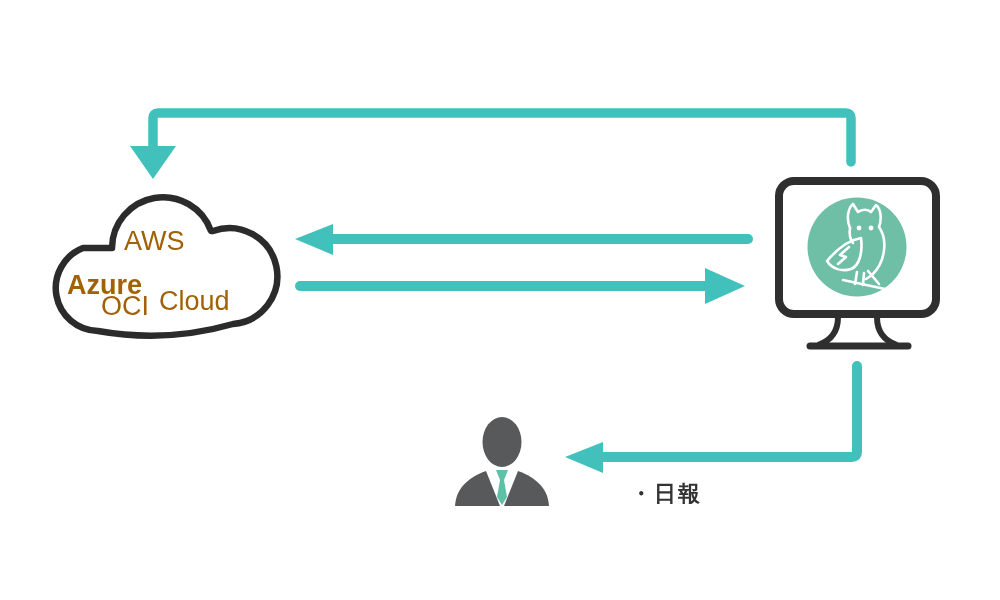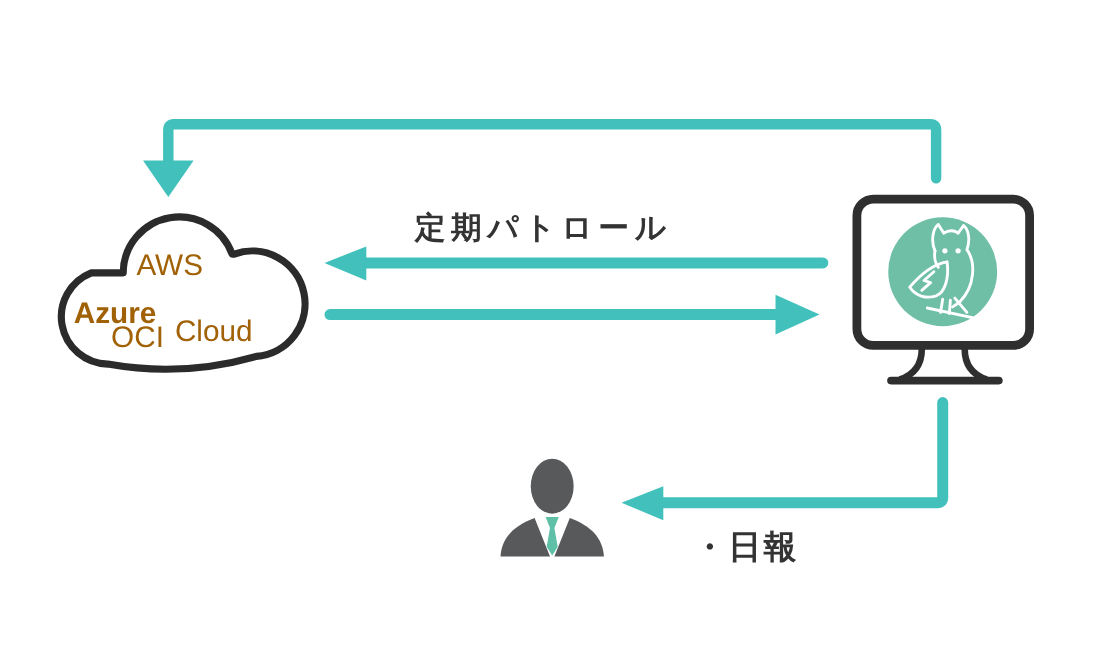--- a/index.html
+++ b/index.html
@@ -12,21 +12,21 @@
   }
   .canvas svg{position:absolute;left:0;top:0;}
   .lbl{position:absolute;white-space:nowrap;line-height:1.15;}
   .jp{
     color:#333333;
     font-weight:700;
   }
   .lbl-auto-repair{left:366px;top:61px;font-size:28px;letter-spacing:1.5px;}
   .lbl-patrol{left:377px;top:191px;font-size:28px;letter-spacing:5px;}
   .lbl-detect{left:406px;top:301px;font-size:28px;letter-spacing:5px;}
-  .lbl-report{left:630px;font-size:30px;letter-spacing:2px;}
+  .lbl-report{left:630px;font-size:22px;letter-spacing:2px;}
   .lbl-report.r0{top:481px;}
   .lbl-report.r1{top:521px;}
   .cloud-word{
     color:#a16207;
     font-weight:400;
     font-size:27px;
   }
   .cw-aws{left:124px;top:226px;}
   .cw-google{left:154px;top:258px;}
   .cw-azure{left:67px;top:270px;font-weight:bold;}
@@ -105,21 +105,20 @@
     </g>
 
     <g>
       <ellipse cx="502" cy="442" rx="19.5" ry="25" fill="#58595a"></ellipse>
       <path d="M 455 506 C 456 489 467 478 486 471 L 500 506 Z" fill="#58595a"></path>
       <path d="M 549 506 C 548 489 537 478 518 471 L 504 506 Z" fill="#58595a"></path>
       <path d="M 496 470 L 508 470 L 504 480 L 507 497 L 502 505 L 497 497 L 500 480 Z" fill="#5ec0a6"></path>
     </g>
   </svg>
 
-  <div class="lbl jp lbl-patrol">定期パトロール</div>
 
   <div class="lbl jp lbl-report r0">・日報</div>
 
   <div class="lbl cloud-word cw-aws">AWS</div>
   <div class="lbl cloud-word cw-azure">Azure</div>
   <div class="lbl cloud-word cw-cloud">Cloud</div>
   <div class="lbl cloud-word cw-oci">OCI</div>
 
 </div>
 

